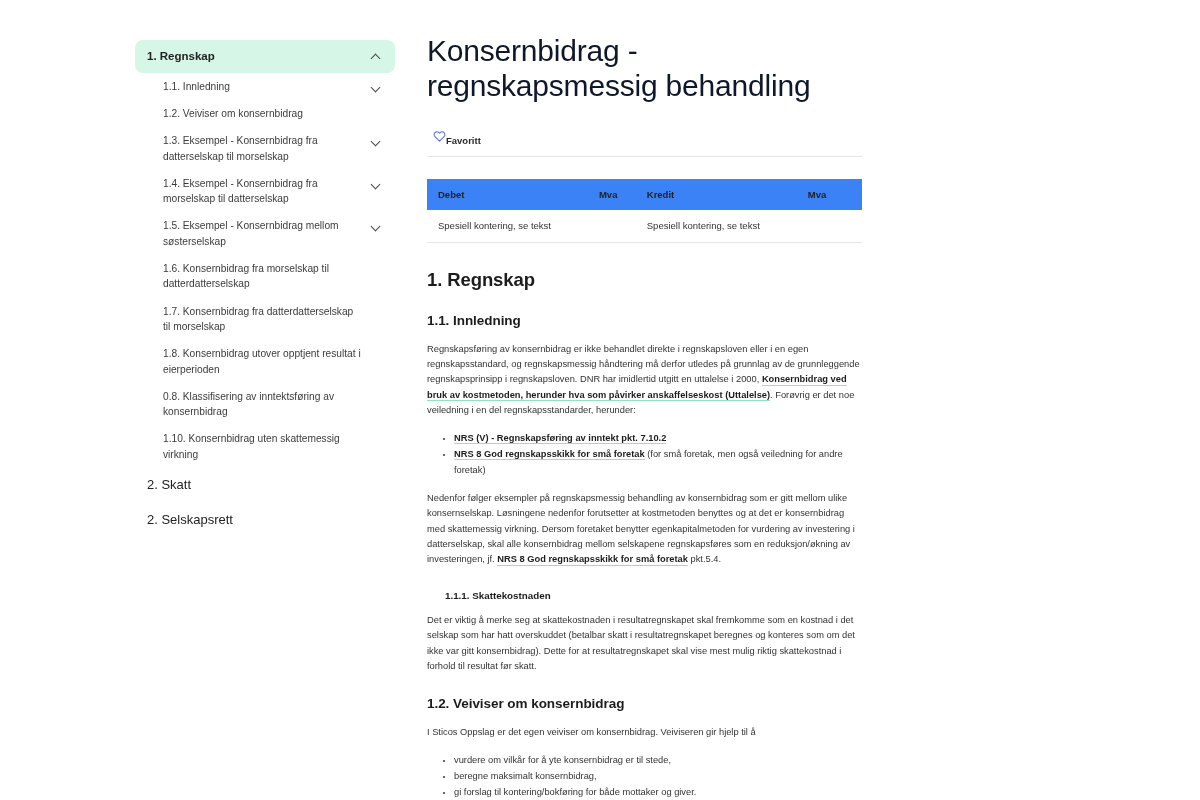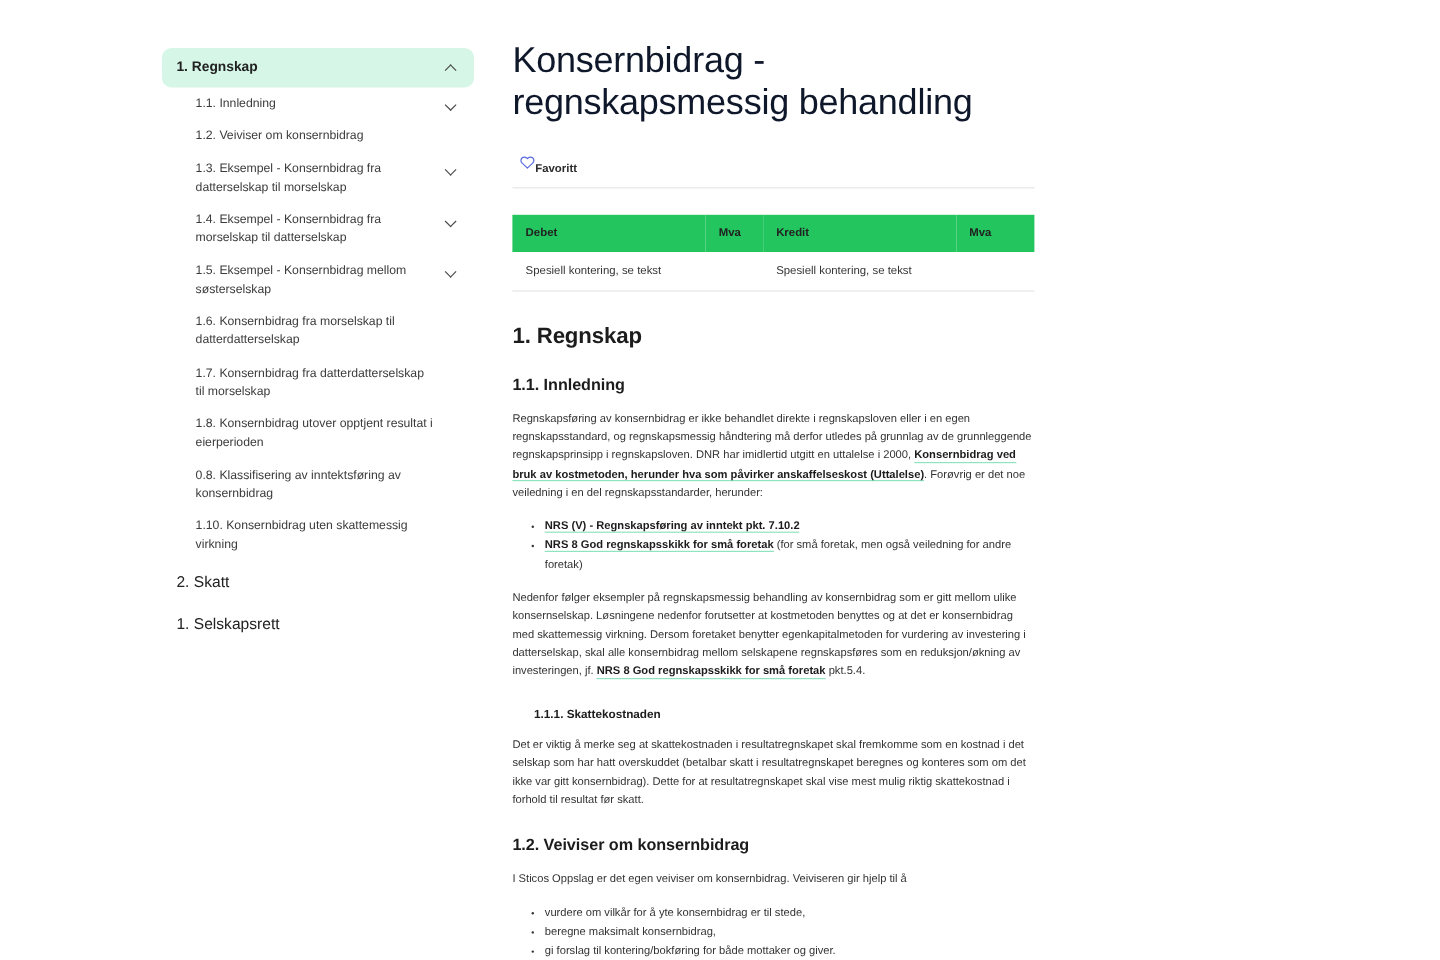--- a/index.html
+++ b/index.html
@@ -127,21 +127,21 @@
   }
   .heart-icon { display: block; }
 
   
   table.kontering {
     width: 100%;
     border-collapse: collapse;
     margin-top: 22px;
   }
   table.kontering th {
-    background: #22c55e;
+    background: #3b82f6;
     font-size: 9.5px;
     font-weight: 700;
     color: #222;
     text-align: left;
     padding: 10px 10px 10px 11px;
   }
   table.kontering td {
     font-size: 9.5px;
     font-weight: 400;
     color: #333;
@@ -266,21 +266,21 @@
       <span class="toc-label">1.10. Konsernbidrag uten skattemessig virkning</span>
       <span class="chev none"></span>
     </div>
 
     <div class="toc-row toc-level1 plain">
       <span class="toc-label">2. Skatt</span>
       <span class="chev none"></span>
     </div>
 
     <div class="toc-row toc-level1 plain">
-      <span class="toc-label">1. Selskapsrett</span>
+      <span class="toc-label">2. Selskapsrett</span>
       <span class="chev none"></span>
     </div>
 
   </nav>
 
   <main class="content">
 
     <h1 class="doc-title">Konsernbidrag - regnskapsmessig behandling</h1>
 
     <div class="fav-bar">

